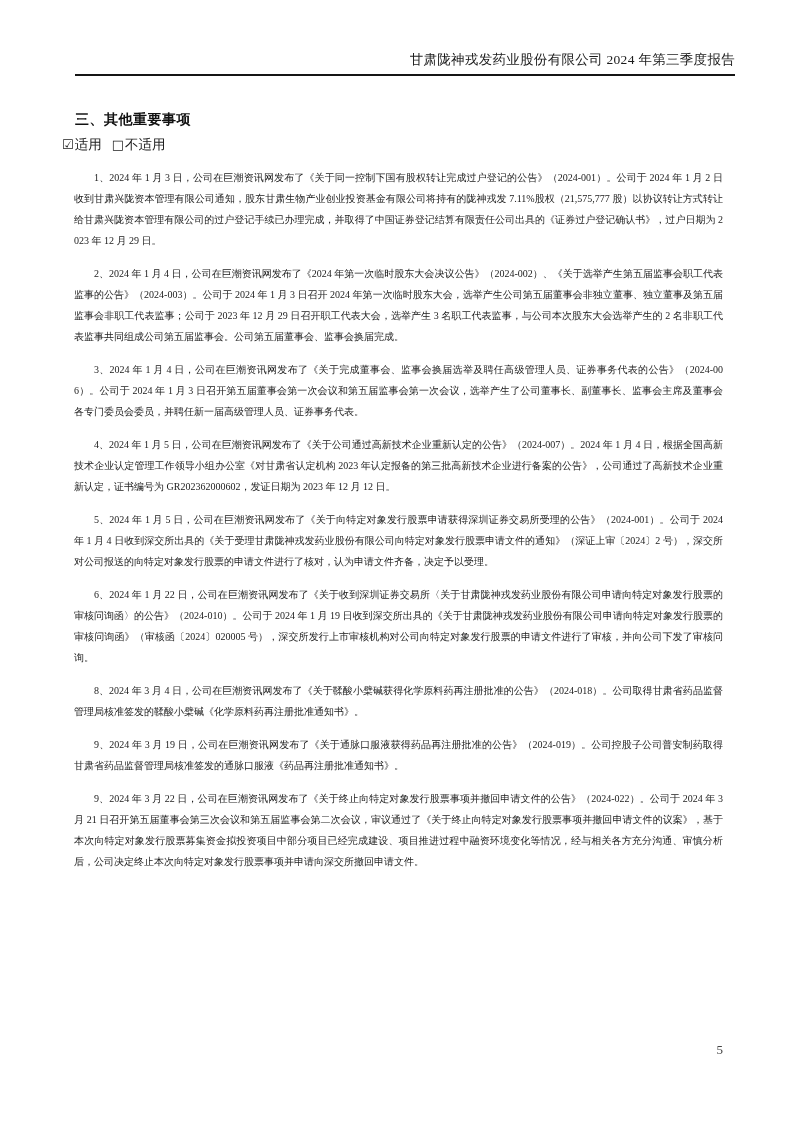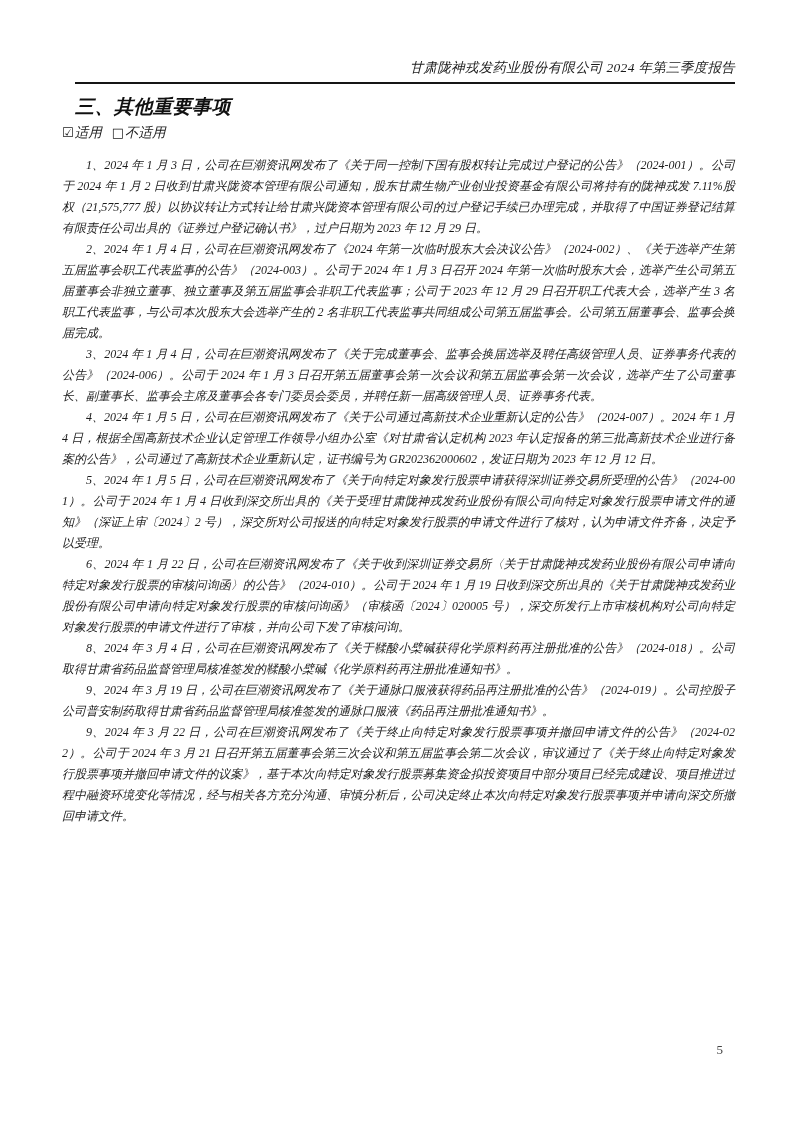--- a/index.html
+++ b/index.html
@@ -12,43 +12,42 @@
     width: 793px;
     height: 1122px;
     margin: 0 auto;
     background: #ffffff;
     font-family: "Liberation Serif", "DejaVu Serif", serif;
     color: #1b1b1b;
     overflow: hidden;
     box-sizing: border-box;
   }
   .content {
-    padding: 8px 58px 0 62px;
-    font-style: italic;
+    padding: 0 58px 0 62px;
   }
   .doc-header {
     padding-top: 50px;
     text-align: right;
     font-size: 13.5px;
     line-height: 19px;
     color: #1b1b1b;
     letter-spacing: 0.3px;
   }
   .header-rule {
     margin-top: 5px;
     margin-left: 13px;
     border: none;
     border-bottom: 2.2px solid #151515;
     height: 0;
   }
   .section-heading {
-    margin: 12px 0 0 13px;
+    margin: 32px 0 0 13px;
     font-family: "Liberation Sans", "DejaVu Sans", sans-serif;
     font-weight: 700;
-    font-size: 19px;
+    font-size: 14px;
     line-height: 22px;
     color: #111111;
     letter-spacing: 0.5px;
   }
   .applicability {
     margin-top: 6px;
     margin-bottom: 13px;
     font-size: 13.5px;
     line-height: 18px;
     color: #1b1b1b;
@@ -56,22 +55,22 @@
   .applicability .opt {
     margin-right: 10px;
     white-space: nowrap;
   }
   .applicability .box-glyph {
     font-family: "DejaVu Sans", sans-serif;
     font-size: 13px;
     margin-right: 1px;
   }
   .paragraphs p {
-    margin: 0;
-    font-size: 12px;
+    margin: 12px;
+    font-size: 10px;
     line-height: 21px;
     text-align: justify;
     text-indent: 2em;
     color: #1b1b1b;
     word-break: break-all;
   }
   .page-number {
     position: absolute;
     top: 1042px;
     right: 70px;

